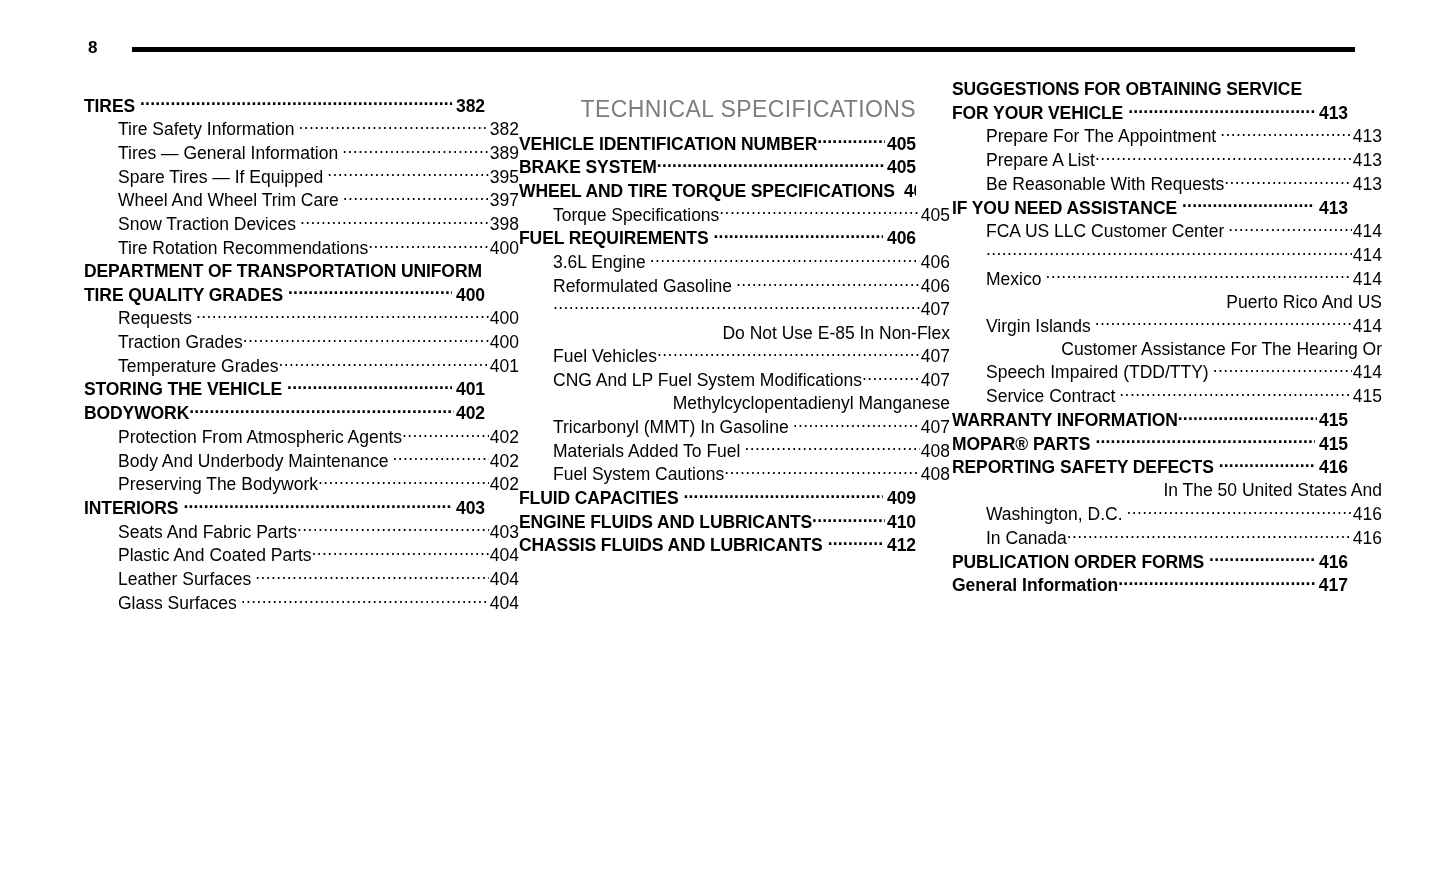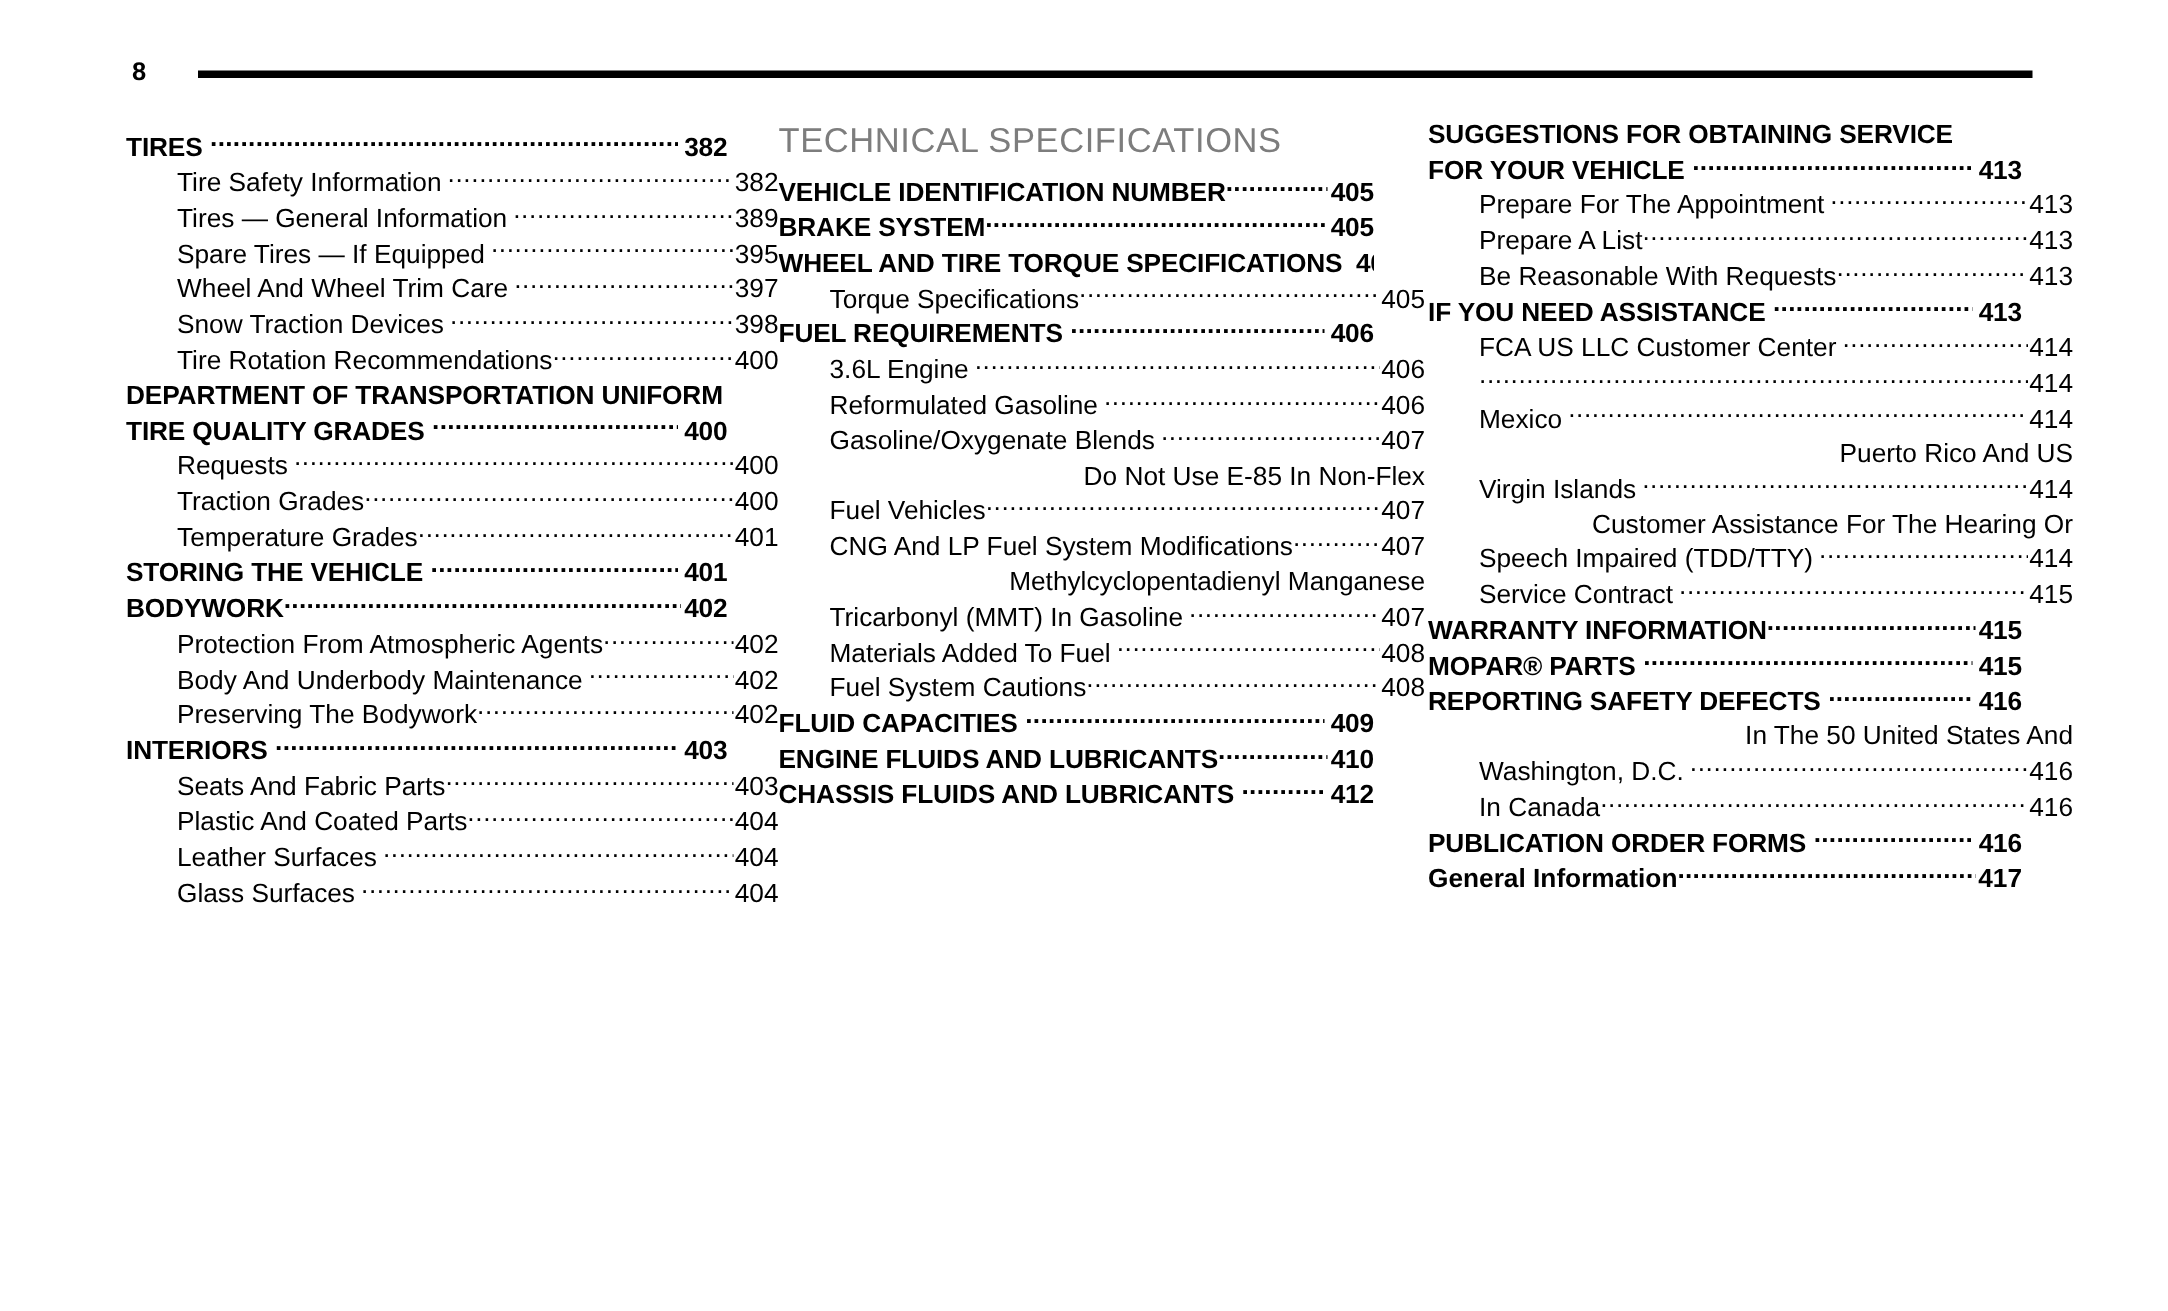--- a/index.html
+++ b/index.html
@@ -58,22 +58,23 @@
   .col-1 { left: 84px;  width: 401px; }
   .col-2 { left: 519px; width: 397px; }
   .col-3 { left: 952px; width: 396px; }
 
   .section-title {
     font-size: 23px;
     line-height: 30px;
     font-weight: 400;
     color: #7d7d7d;
     letter-spacing: 0.4px;
-    margin: 0 0 8px 0;
+    margin: 16px 0 8px 0;
     white-space: nowrap;
+    text-align: right;
   }
   .section-title.spacer-only {
     visibility: hidden;
   }
 
   .entries {
     margin: 0;
     padding: 0;
     list-style: none;
   }
@@ -299,21 +300,20 @@
           <span class="label">3.6L Engine</span>
           <span class="leader"></span>
           <span class="page">406</span>
         </li>
         <li class="entry level-2">
           <span class="label">Reformulated Gasoline</span>
           <span class="leader"></span>
           <span class="page">406</span>
         </li>
         <li class="entry level-2">
-          <span class="label">Gasoline/Oxygenate Blends</span>
           <span class="leader"></span>
           <span class="page">407</span>
         </li>
         <li class="entry level-2 cont">
           <span class="label">Do Not Use E-85 In Non-Flex</span>
         </li>
         <li class="entry level-2 tight">
           <span class="label">Fuel Vehicles</span>
           <span class="leader"></span>
           <span class="page">407</span>

